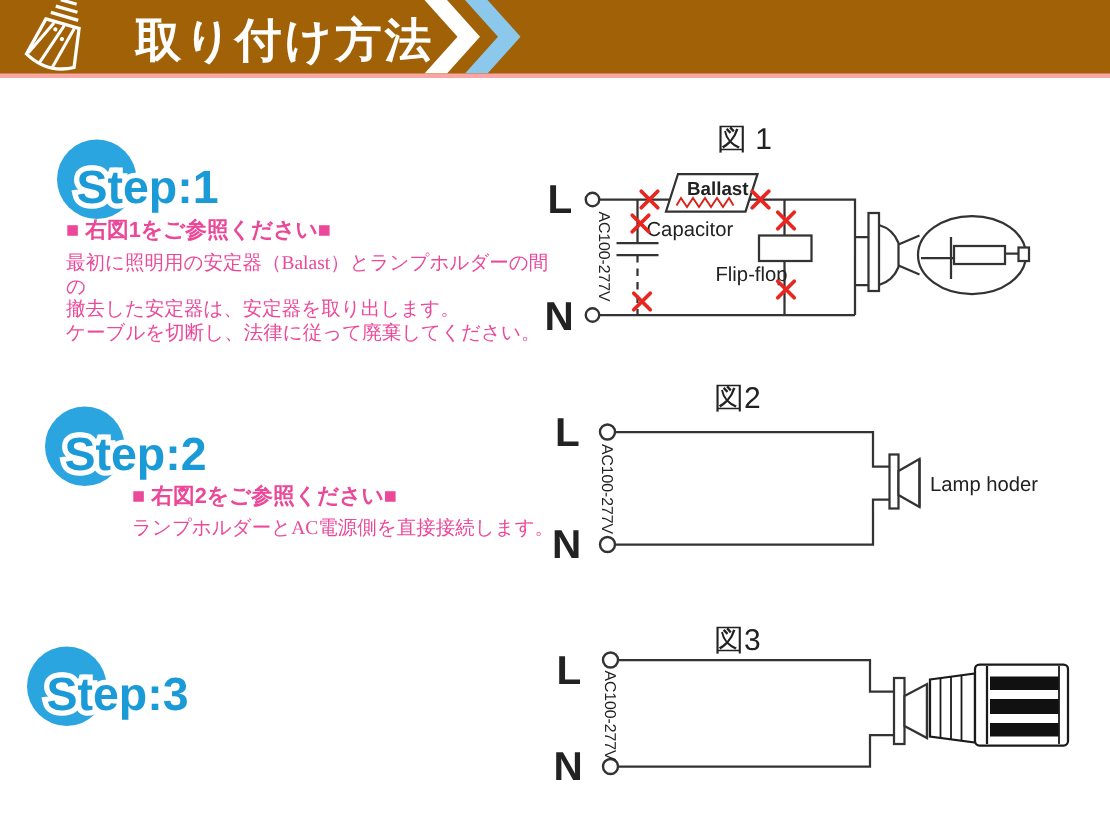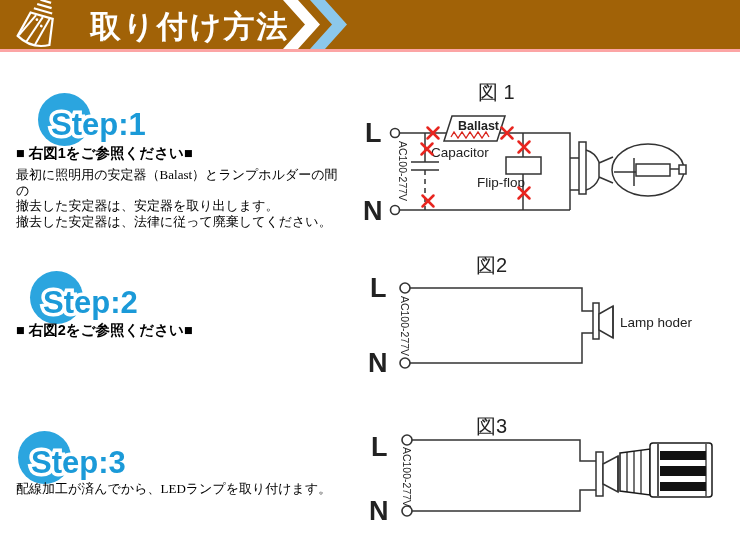--- a/index.html
+++ b/index.html
@@ -17,22 +17,22 @@
                  background:#2ba5df;}
   .badge .txt{position:absolute;left:13px;top:14px;font-size:31px;font-weight:bold;
               white-space:nowrap;letter-spacing:0;}
   .badge .txt .stroke{position:absolute;left:0;top:0;color:#fff;
         -webkit-text-stroke:7px #fff;
         text-shadow:-2px -2px 0 #fff,2px -2px 0 #fff,-2px 2px 0 #fff,2px 2px 0 #fff,
                     3px 0 0 #fff,-3px 0 0 #fff,0 3px 0 #fff,0 -3px 0 #fff;}
   .badge .txt .fill{position:relative;color:#1b9ad8;}
   #badge1{left:38px;top:93px;} #badge2{left:30px;top:271px;} #badge3{left:18px;top:431px;}
   
-  .step-text{position:absolute;left:16px;color:#000000;width:330px;}
-  #text1{top:144px;} #text2{top:321px;} #text3{top:481px;}
+  .step-text{position:absolute;left:44px;color:#ec4899;width:330px;}
+  #text1{top:144px;} #text2{top:321px;margin-left:44px;} #text3{top:481px;}
   .step-heading{font-size:14.5px;font-weight:bold;margin:0 0 4px 0;}
   .step-line{font-size:13px;line-height:15.5px;margin:0;font-family:Liberation Serif, serif;}
   
   .fig{position:absolute;display:block;}
   #fig1{left:355px;top:70px;width:385px;height:158px;}
   #fig2{left:355px;top:250px;width:385px;height:126px;}
   #fig3{left:355px;top:405px;width:385px;height:146px;}
   .fig text{fill:#222;}
   .wire{stroke:#333;stroke-width:1.5;fill:none;}
   .comp{stroke:#333;stroke-width:1.5;fill:#fff;}
@@ -88,27 +88,27 @@
     <div class="txt">
       <span class="stroke">Step:3</span>
       <span class="fill">Step:3</span>
     </div>
   </div>
 
   <div class="step-text" id="text1">
     <p class="step-heading">■ 右図1をご参照ください■</p>
     <p class="step-line">最初に照明用の安定器（Balast）とランプホルダーの間の</p>
     <p class="step-line">撤去した安定器は、安定器を取り出します。</p>
-    <p class="step-line">撤去した安定器は、法律に従って廃棄してください。</p>
+    <p class="step-line">ケーブルを切断し、法律に従って廃棄してください。</p>
   </div>
   <div class="step-text" id="text2">
     <p class="step-heading">■ 右図2をご参照ください■</p>
+    <p class="step-line">ランプホルダーとAC電源側を直接接続します。</p>
   </div>
   <div class="step-text" id="text3">
-    <p class="step-line">配線加工が済んでから、LEDランプを取り付けます。</p>
   </div>
 
   <svg class="fig" id="fig1" viewBox="355 70 385 158">
     <text class="figlbl" x="478" y="99">図 1</text>
     <text class="ln" x="365" y="142">L</text>
     <text class="ln" x="363" y="220">N</text>
     <circle class="term" cx="395" cy="133" r="4.5"></circle>
     <circle class="term" cx="395" cy="210" r="4.5"></circle>
     <text class="volt" x="399" y="171" text-anchor="middle" transform="rotate(90 399 171)">AC100-277V</text>
 

